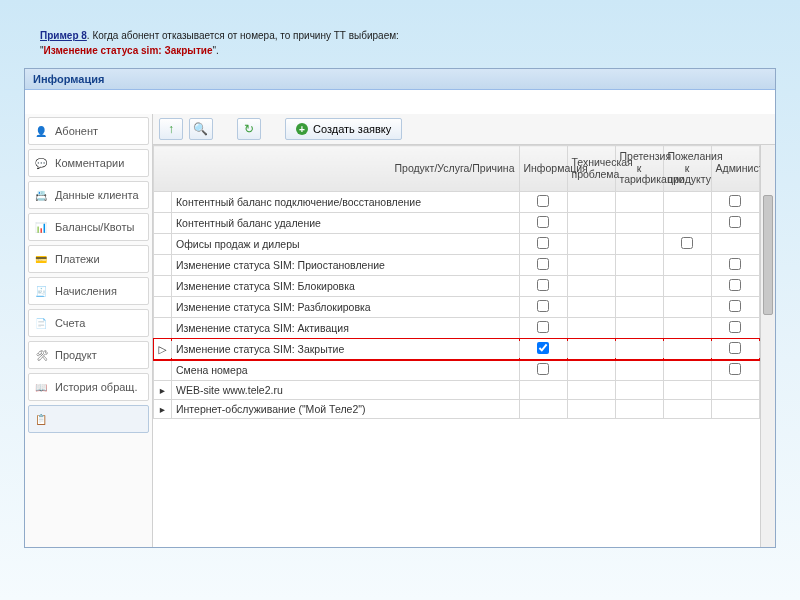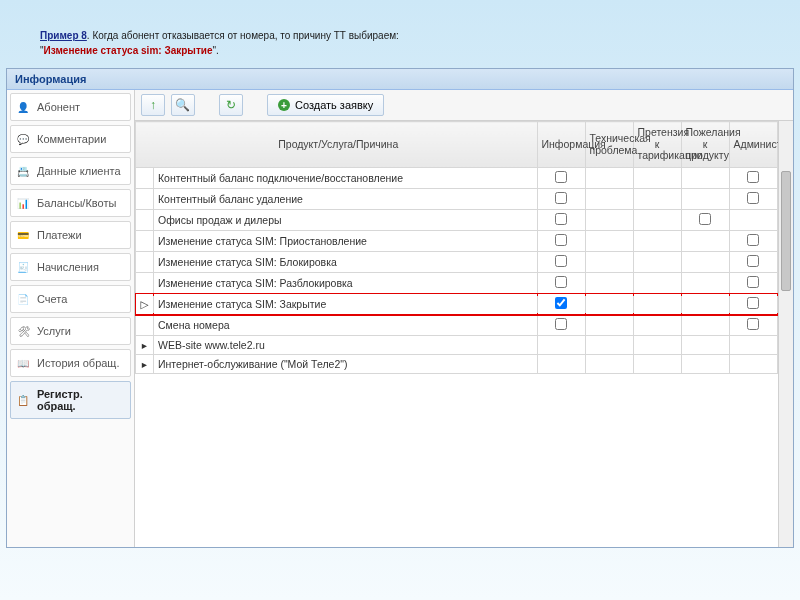--- a/index.html
+++ b/index.html
@@ -18,26 +18,27 @@
     line-height: 1.5;
     color: #1a1a1a;
   }
   .intro .ex-label {
     color: #1a2c8c;
     font-weight: bold;
     text-decoration: underline;
   }
   .intro .highlight { color: #b00000; font-weight: bold; }
   .panel {
-    margin: 0 6px;
+    margin: 0 24px;
     border: 1px solid #8fa9c8;
     background: #fff;
     height: 480px;
     display: flex;
     flex-direction: column;
+    gap: 24px;
   }
   .panel-header {
     background: linear-gradient(to bottom, #d6e6f6, #c3d9ee);
     color: #15428b;
     font-weight: bold;
     font-size: 11px;
     padding: 4px 8px;
     border-bottom: 1px solid #99bbe8;
   }
   .panel-body {
@@ -132,21 +133,21 @@
   }
   table.grid th {
     background: linear-gradient(to bottom,#f6f6f6,#e8e8e8);
     color: #444;
     font-weight: normal;
     text-align: center;
     vertical-align: middle;
     height: 46px;
     line-height: 1.1;
   }
-  table.grid th.product { text-align: center; vertical-align: middle; padding-left: 8px;}
+  table.grid th.product { text-align: right; vertical-align: middle; padding-left: 8px;}
   col.c-arrow { width: 18px; }
   col.c-name { }
   col.c-chk { width: 48px; }
   td.arrow-cell { text-align:center; color:#2b6fab; font-size:9px; padding:0;}
   td.name-cell { padding-left: 26px; }
   td.chk-cell { text-align:center; }
   tr.highlight-row td {
     position: relative;
   }
   tr.highlight-row {
@@ -200,29 +201,28 @@
         <div class="sidebar-item">
           <span class="icon">🧾</span>
           <span>Начисления</span>
         </div>
         <div class="sidebar-item">
           <span class="icon">📄</span>
           <span>Счета</span>
         </div>
         <div class="sidebar-item">
           <span class="icon">🛠</span>
-          <span>Услуги</span>
+          <span>Продукт</span>
         </div>
         <div class="sidebar-item">
           <span class="icon">📖</span>
           <span>История обращ.</span>
         </div>
         <div class="sidebar-item active">
           <span class="icon">📋</span>
-          <span>Регистр. обращ.</span>
         </div>
       </div>
     <div class="main">
       <div class="toolbar">
         <span class="tb-btn">
             <span style="color:#3a9c3a;font-weight:bold;">↑</span>
           </span>
         <span class="tb-btn">
             <span>🔍</span>
           </span>
@@ -313,20 +313,30 @@
               <tr>
                 <td class="arrow-cell"></td>
                 <td class="name-cell">Изменение статуса SIM: Разблокировка</td>
                 <td class="chk-cell"><input type="checkbox" style=""></td>
                 <td class="chk-cell"></td>
                 <td class="chk-cell"></td>
                 <td class="chk-cell"></td>
                 <td class="chk-cell"><input type="checkbox" style=""></td>
                 <td style="padding: 0px; border: none;"></td>
               </tr>
+              <tr>
+                <td class="arrow-cell"></td>
+                <td class="name-cell">Изменение статуса SIM: Активация</td>
+                <td class="chk-cell"><input type="checkbox" style=""></td>
+                <td class="chk-cell"></td>
+                <td class="chk-cell"></td>
+                <td class="chk-cell"></td>
+                <td class="chk-cell"><input type="checkbox" style=""></td>
+                <td style="padding: 0px; border: none;"></td>
+              </tr>
               <tr class="highlight-row">
                 <td class="arrow-cell">▷</td>
                 <td class="name-cell">Изменение статуса SIM: Закрытие</td>
                 <td class="chk-cell"><input type="checkbox" checked="" style=""></td>
                 <td class="chk-cell"></td>
                 <td class="chk-cell"></td>
                 <td class="chk-cell"></td>
                 <td class="chk-cell"><input type="checkbox" style=""></td>
                 <td style="padding: 0px; border: none;"></td>
               </tr>

